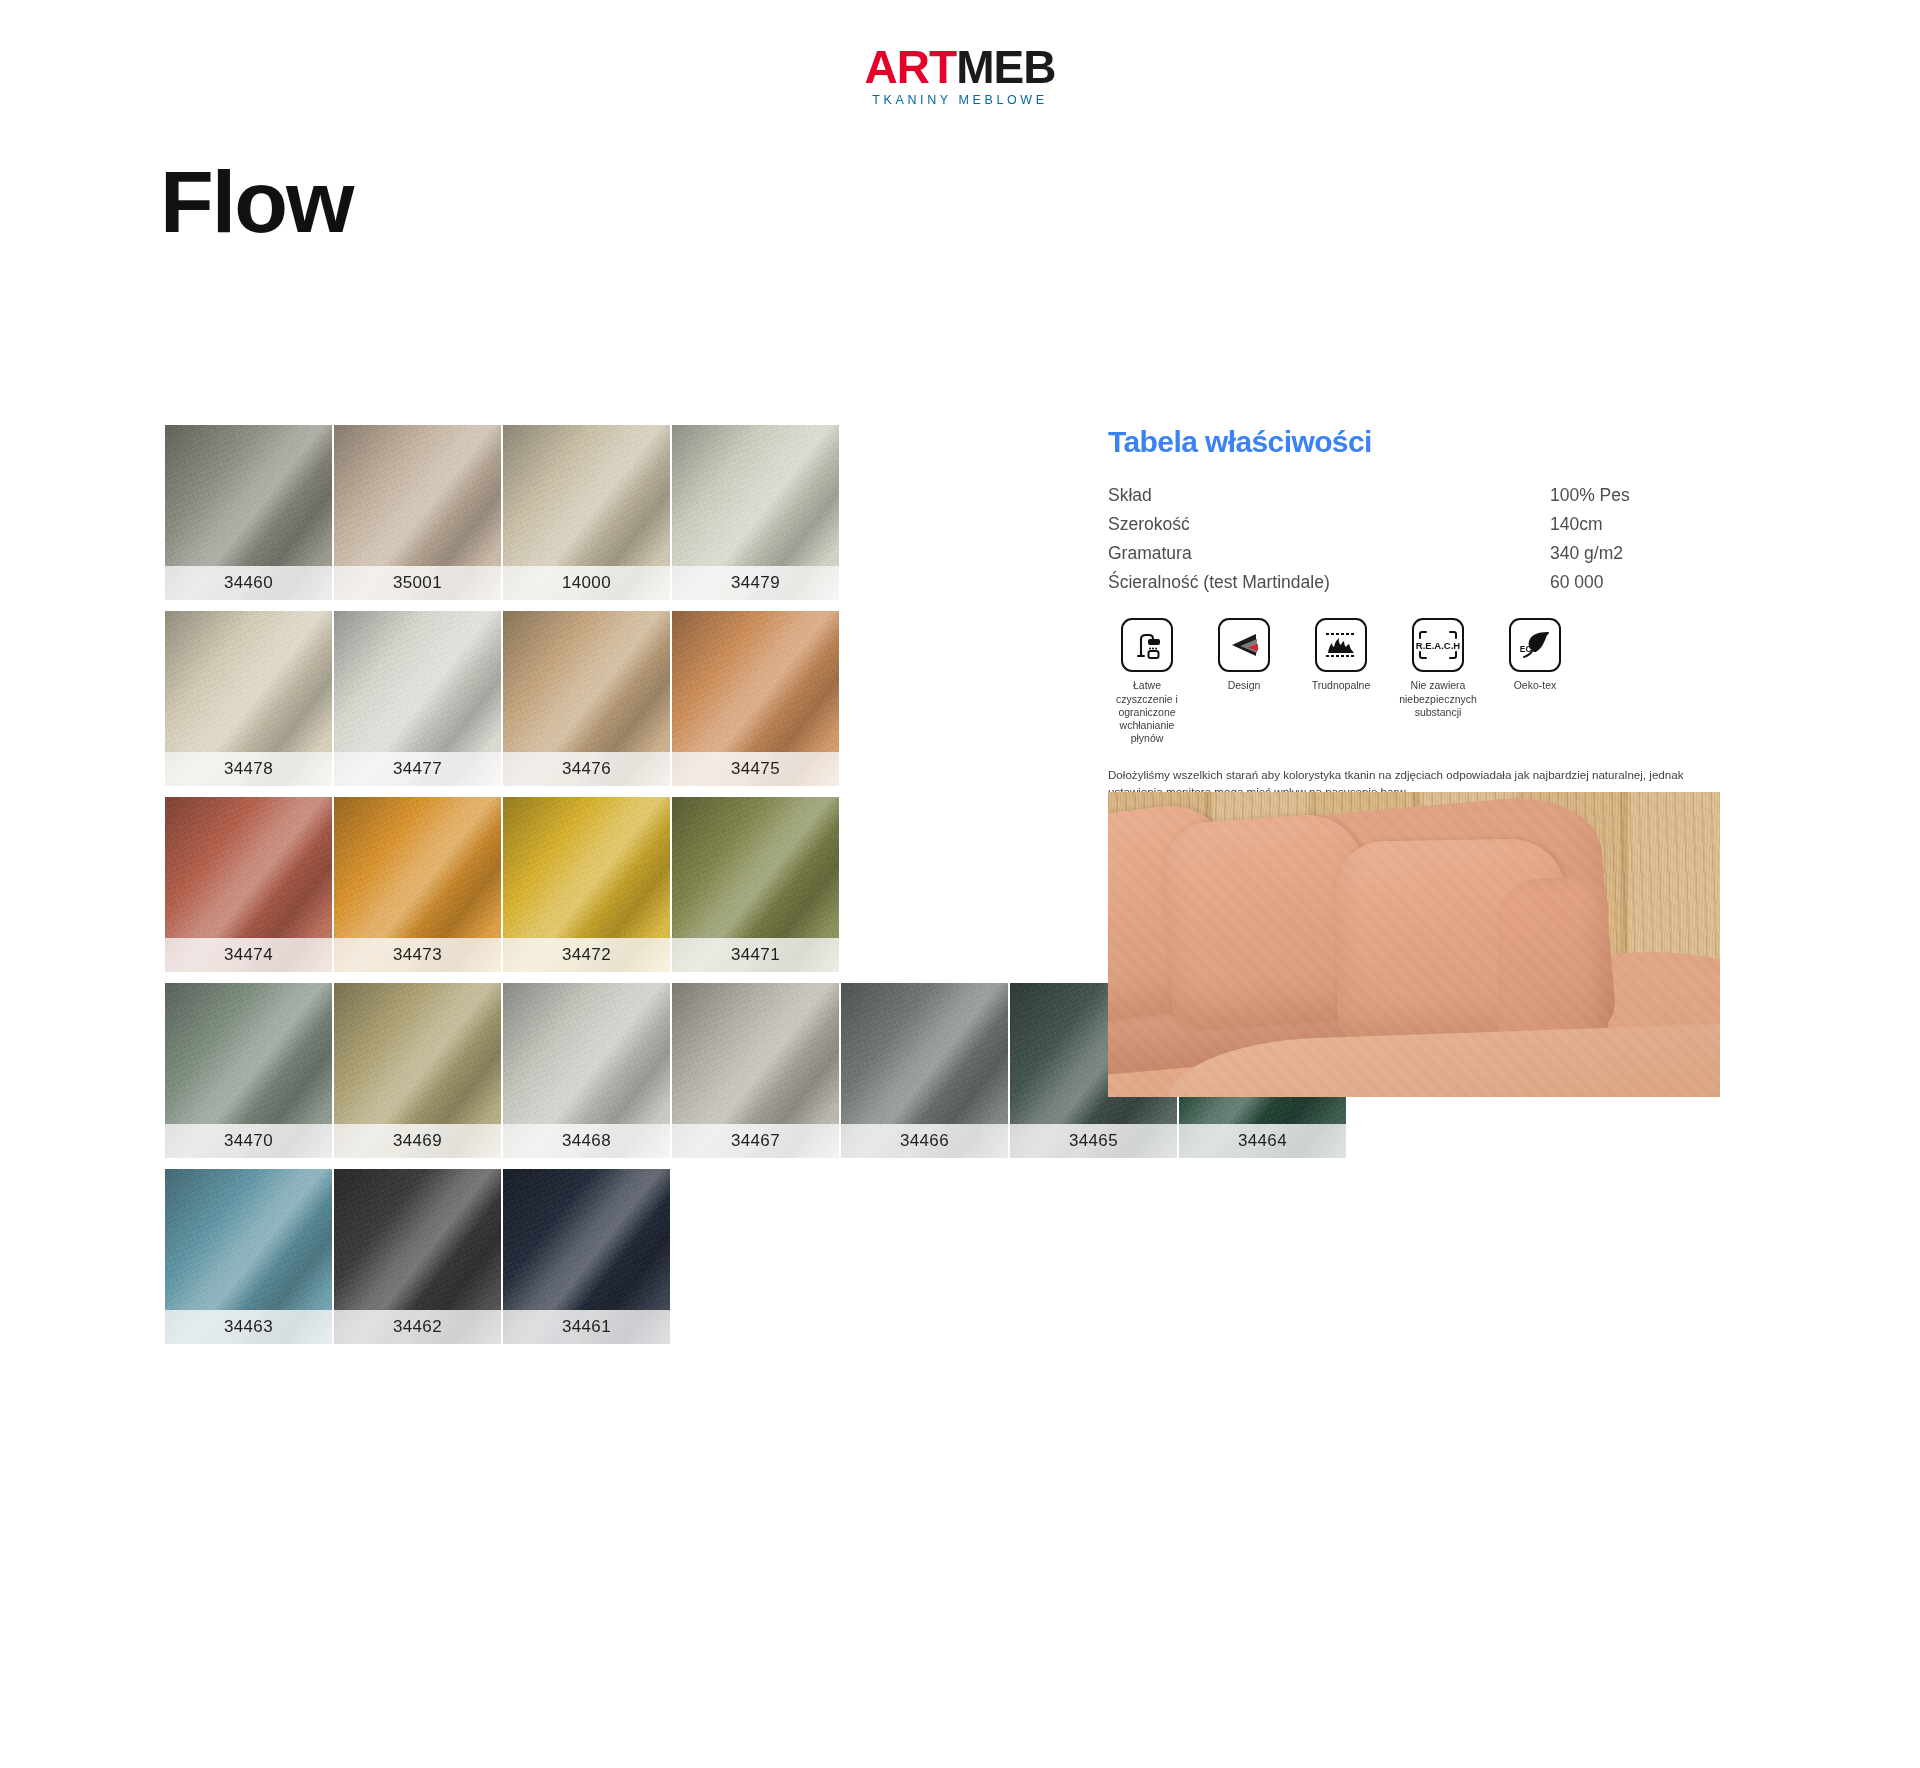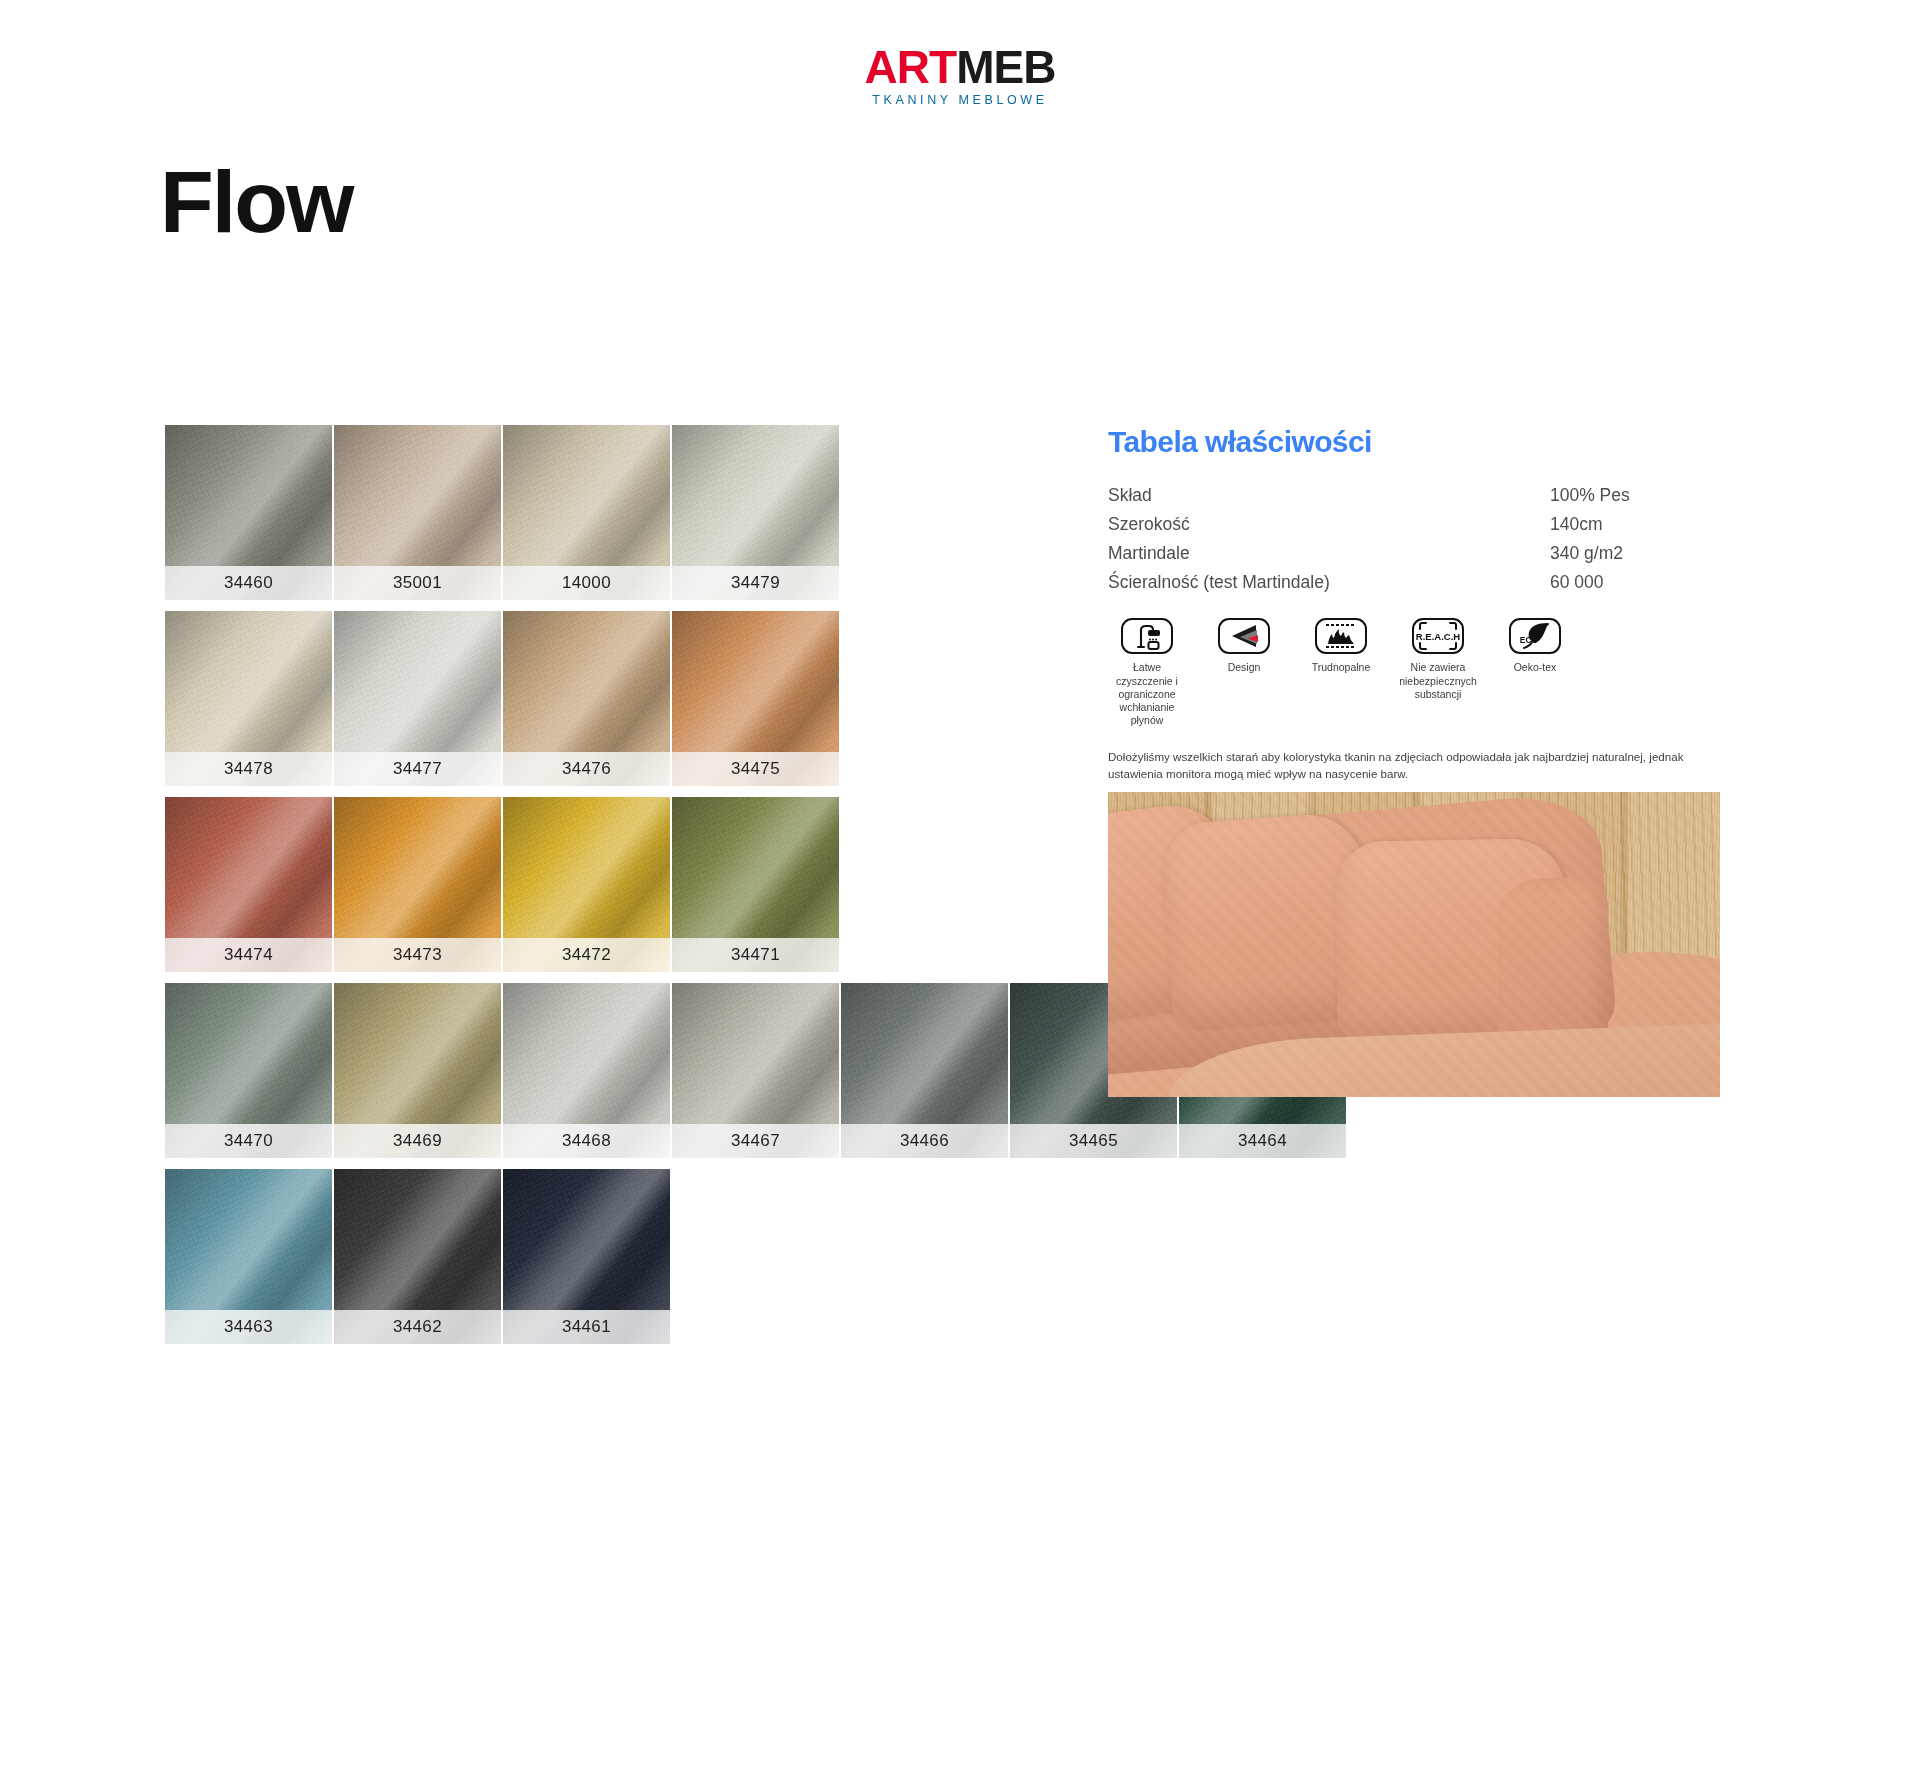--- a/index.html
+++ b/index.html
@@ -154,21 +154,21 @@
     gap:19px;
     margin-top:22px;
   }
   .icon-item{
     width:78px;
     display:flex;
     flex-direction:column;
     align-items:center;
   }
   .icon-box{
-    width:52px;height:36px;
+    width:52px;height:54px;
     border:2.5px solid #111;
     border-radius:11px;
     background:#fff;
     display:flex;
     align-items:center;
     justify-content:center;
     box-sizing:border-box;
   }
   .icon-cap{
     margin-top:7px;
@@ -501,21 +501,21 @@
     <tbody>
         <tr>
           <td>Skład</td>
           <td class="val">100% Pes</td>
         </tr>
         <tr>
           <td>Szerokość</td>
           <td class="val">140cm</td>
         </tr>
         <tr>
-          <td>Martindale</td>
+          <td>Gramatura</td>
           <td class="val">340 g/m2</td>
         </tr>
         <tr>
           <td>Ścieralność (test Martindale)</td>
           <td class="val">60 000</td>
         </tr>
       </tbody>
   </table>
 
   <div class="icons-row">

